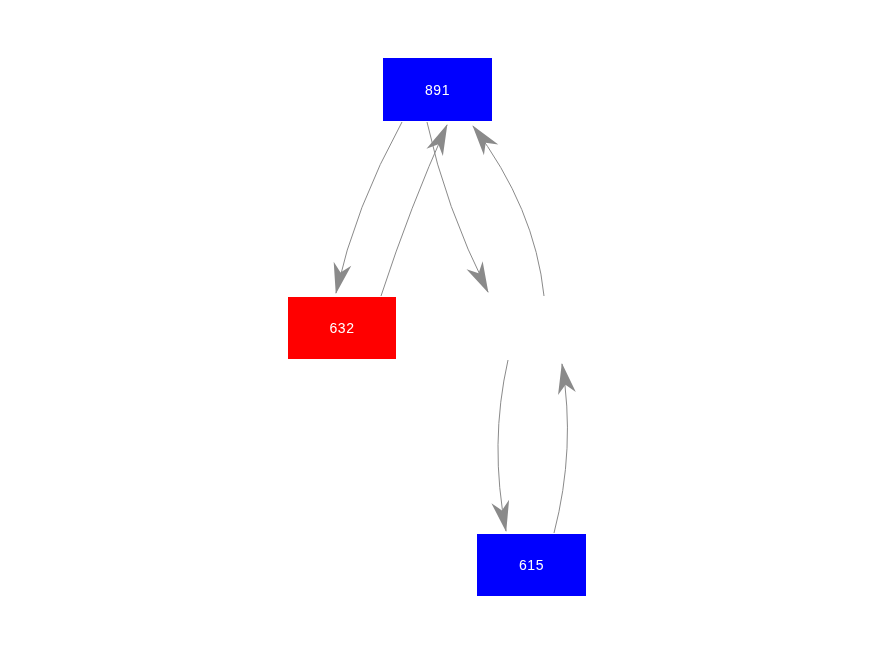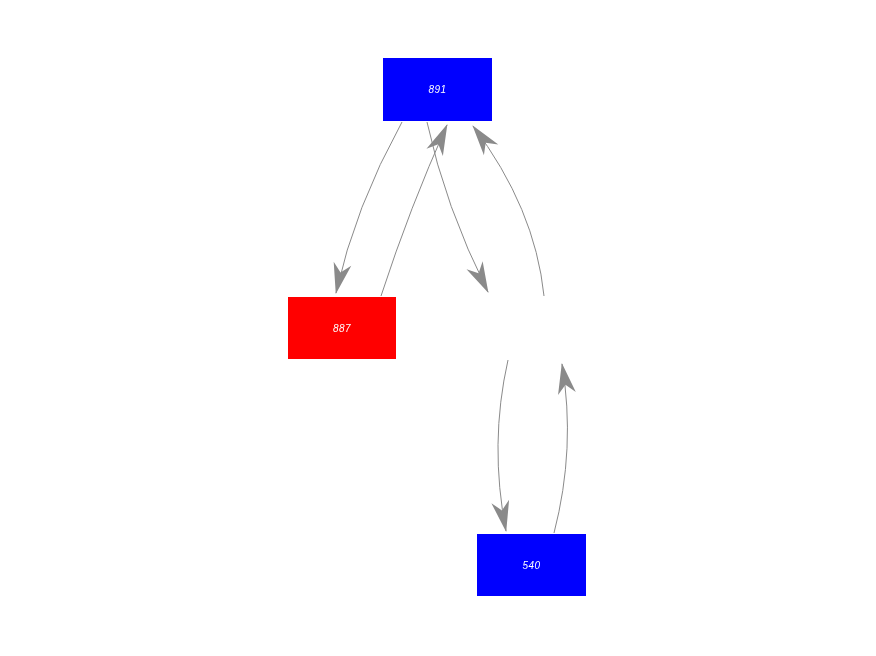--- a/index.html
+++ b/index.html
@@ -25,24 +25,23 @@
   .edge {
     fill: none;
     stroke-width: 1;
   }
   .node {
     position: absolute;
     display: flex;
     align-items: center;
     justify-content: center;
     color: #ffffff;
-    font-size: 10px;
+    font-size: 14px;
     letter-spacing: 0.5px;
     user-select: none;
-    font-style: italic;
   }
   .node-891 { left: 383px; top: 58px;  width: 109px; height: 63px; }
   .node-887 { left: 288px; top: 297px; width: 108px; height: 62px; }
   .node-888 { left: 477px; top: 297px; width: 109px; height: 62px; }
   .node-892 { left: 477px; top: 534px; width: 109px; height: 62px; }
 </style>
 </head>
 <body>
 
 <div class="canvas">
@@ -60,21 +59,21 @@
     <path class="edge" d="M 544,296 Q 535,208 473,126" marker-end="url(#dart)" style="stroke: rgb(138, 138, 138);"></path>
     <path class="edge" d="M 508,360 Q 489,444 506,531" marker-end="url(#dart)" style="stroke: rgb(138, 138, 138);"></path>
     <path class="edge" d="M 554,533 Q 576,448 562,364" marker-end="url(#dart)" style="stroke: rgb(138, 138, 138);"></path>
   </svg>
 
   <div class="node node-891" style="background-color: rgb(0, 0, 255);">
     <span>891</span>
   </div>
 
   <div class="node node-887" style="background-color: rgb(255, 0, 0);">
-    <span>887</span>
+    <span>632</span>
   </div>
 
 
   <div class="node node-892" style="background-color: rgb(0, 0, 255);">
-    <span>540</span>
+    <span>615</span>
   </div>
 
 </div>
 
 </body></html>

